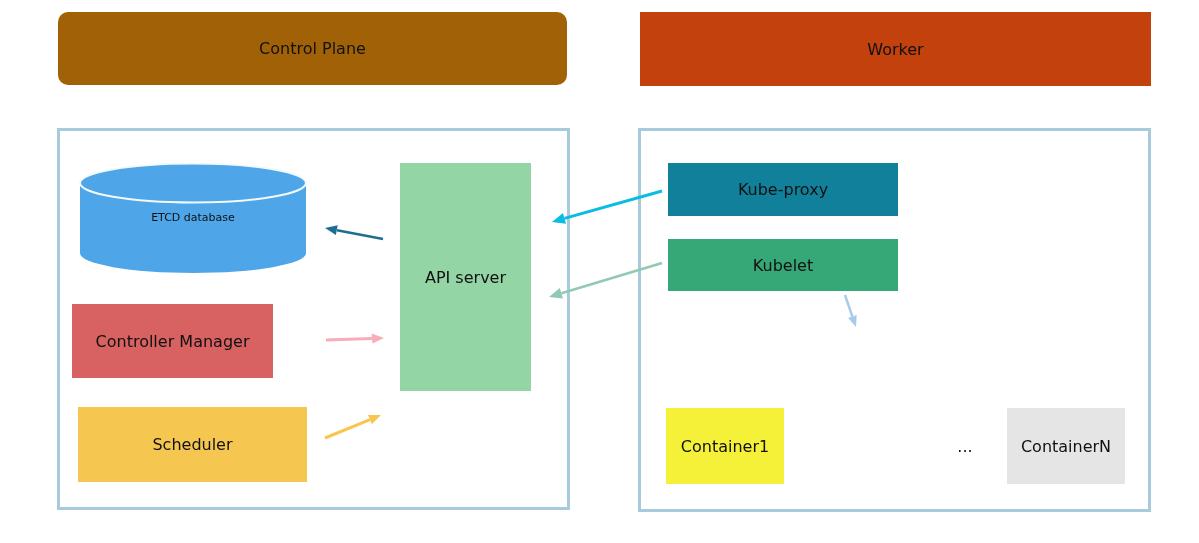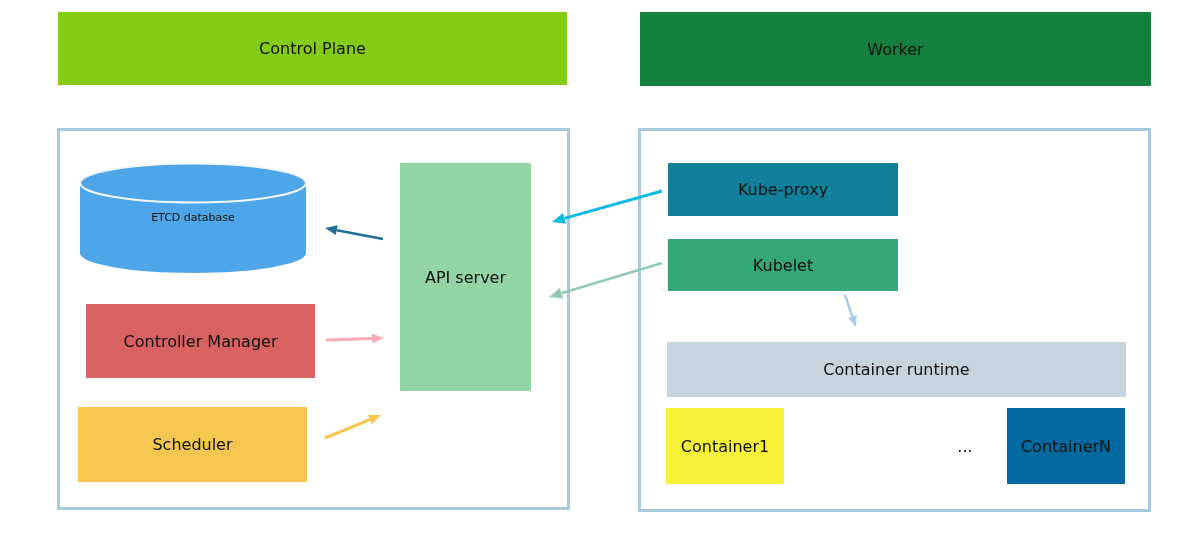--- a/index.html
+++ b/index.html
@@ -64,74 +64,71 @@
     display: flex;
     align-items: center;
     justify-content: center;
   }
 </style>
 </head>
 <body>
 
 <div class="canvas">
 
-  <div class="box header-box" style="left: 58px; top: 12px; width: 509px; height: 73px; background-color: #84cc16;">
+  <div class="box header-box" style="left: 58px; top: 12px; width: 509px; height: 73px; background-color: #a16207; border-radius: 10px;">
     <span>Control Plane</span>
   </div>
 
-  <div class="box header-box" style="left: 640px; top: 12px; width: 511px; height: 74px; background-color: #15803d;">
+  <div class="box header-box" style="left: 640px; top: 12px; width: 511px; height: 74px; background-color: #c2410c;">
     <span>Worker</span>
   </div>
 
   <div class="panel" style="left: 57px; top: 128px; width: 513px; height: 382px; border-color: rgb(167, 203, 221);"></div>
 
   <div class="panel" style="left: 638px; top: 128px; width: 513px; height: 384px; border-color: rgb(167, 203, 221);"></div>
 
   <div class="cyl-wrap">
     <svg width="228" height="112" viewBox="0 0 228 112" style="position:absolute;left:0;top:0;">
       <path d="M 1 20 L 1 90 A 113 20 0 0 0 227 90 L 227 20 Z" fill="#4ea6e8"></path>
       <ellipse cx="114" cy="20" rx="113" ry="19.5" stroke-width="2" fill="#4ea6e8" stroke="#f2f9fd"></ellipse>
     </svg>
     <div class="cyl-label">ETCD database</div>
   </div>
 
-  <div class="box" style="left: 86px; top: 304px; width: 229px; height: 74px; background-color: rgb(216, 97, 97);">
+  <div class="box" style="left: 72px; top: 304px; width: 201px; height: 74px; background-color: rgb(216, 97, 97);">
     <span>Controller Manager</span>
   </div>
 
   <div class="box" style="left: 78px; top: 407px; width: 229px; height: 75px; background-color: rgb(245, 199, 81); align-items: center;">
     <span>Scheduler</span>
   </div>
 
   <div class="box" style="left: 400px; top: 163px; width: 131px; height: 228px; background-color: rgb(148, 213, 165);">
     <span>API server</span>
   </div>
 
   <div class="box" style="left: 668px; top: 163px; width: 230px; height: 53px; background-color: rgb(17, 129, 155);">
     <span>Kube-proxy</span>
   </div>
 
   <div class="box" style="left: 668px; top: 239px; width: 230px; height: 52px; background-color: rgb(54, 168, 119);">
     <span>Kubelet</span>
   </div>
 
-  <div class="box" style="left: 667px; top: 342px; width: 459px; height: 55px; background-color: rgb(198, 212, 223);">
-    <span>Container runtime</span>
-  </div>
 
   <div class="box" style="left: 666px; top: 408px; width: 118px; height: 76px; background-color: rgb(245, 241, 57);">
     <span>Container1</span>
   </div>
 
 
   <div class="dots" style="left:930px; top:408px; width:70px; height:76px;">
     <span>...</span>
   </div>
 
-  <div class="box" style="left: 1007px; top: 408px; width: 118px; height: 76px; background-color: #0369a1;">
+  <div class="box" style="left: 1007px; top: 408px; width: 118px; height: 76px; background-color: #e5e5e5;">
     <span>ContainerN</span>
   </div>
 
   <svg class="arrow-layer" viewBox="0 0 1199 543">
 
     <g>
       <line x1="383" y1="239" x2="337" y2="230.2" stroke-width="2.5" stroke="#1e6e93"></line>
       <polygon points="325,228 337.7,225.3 335.9,235.1" fill="#1e6e93"></polygon>
     </g>
 

